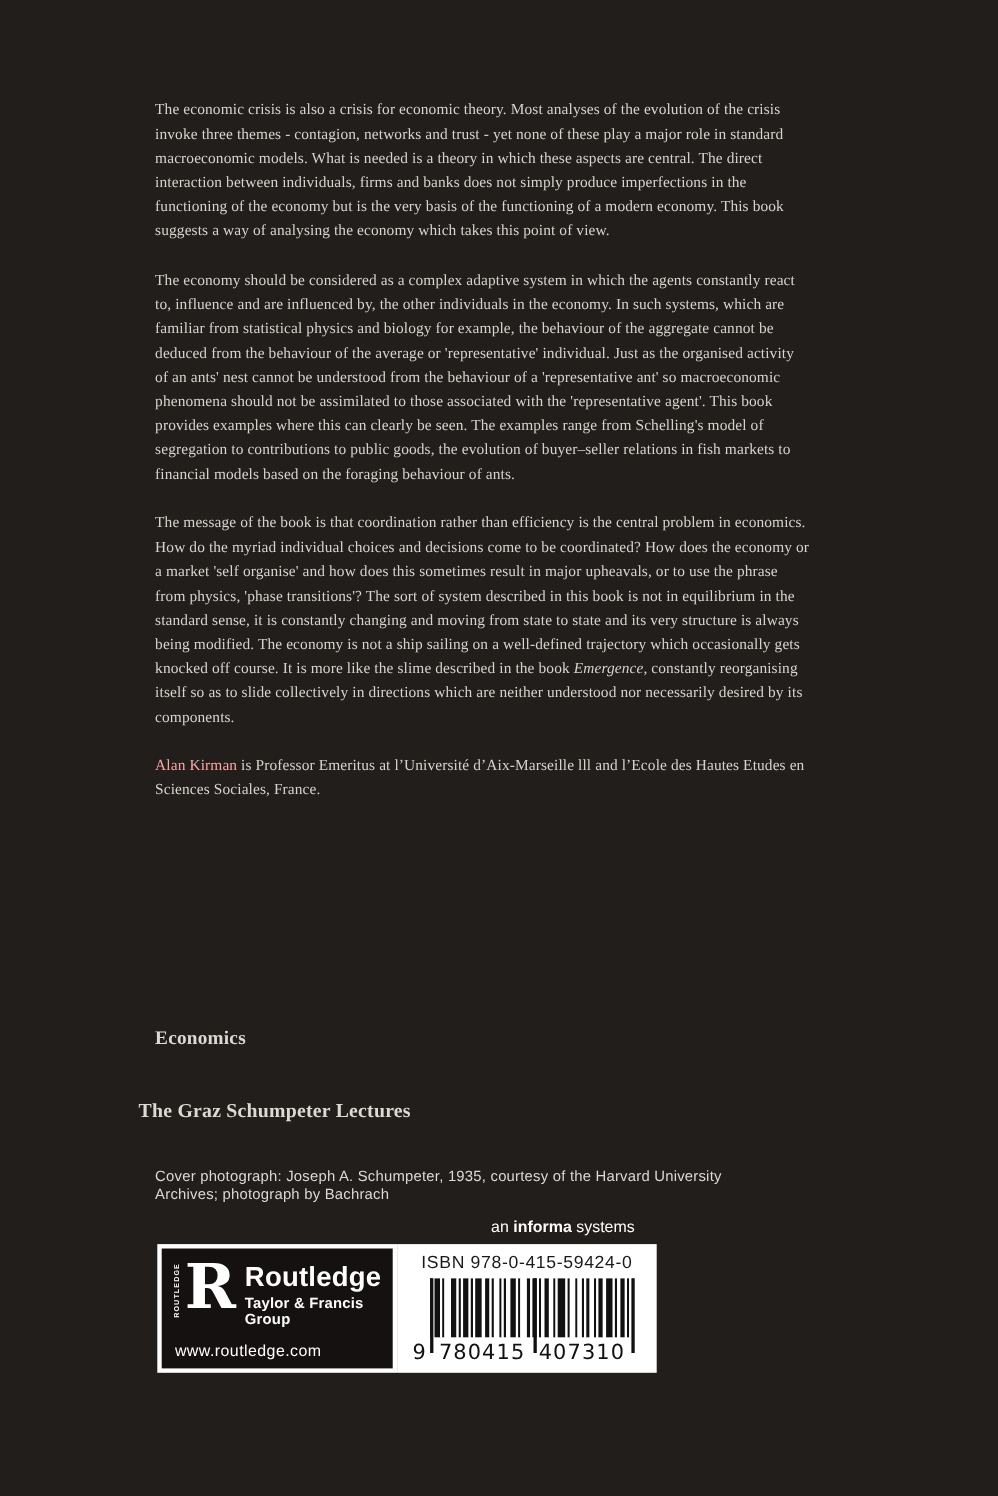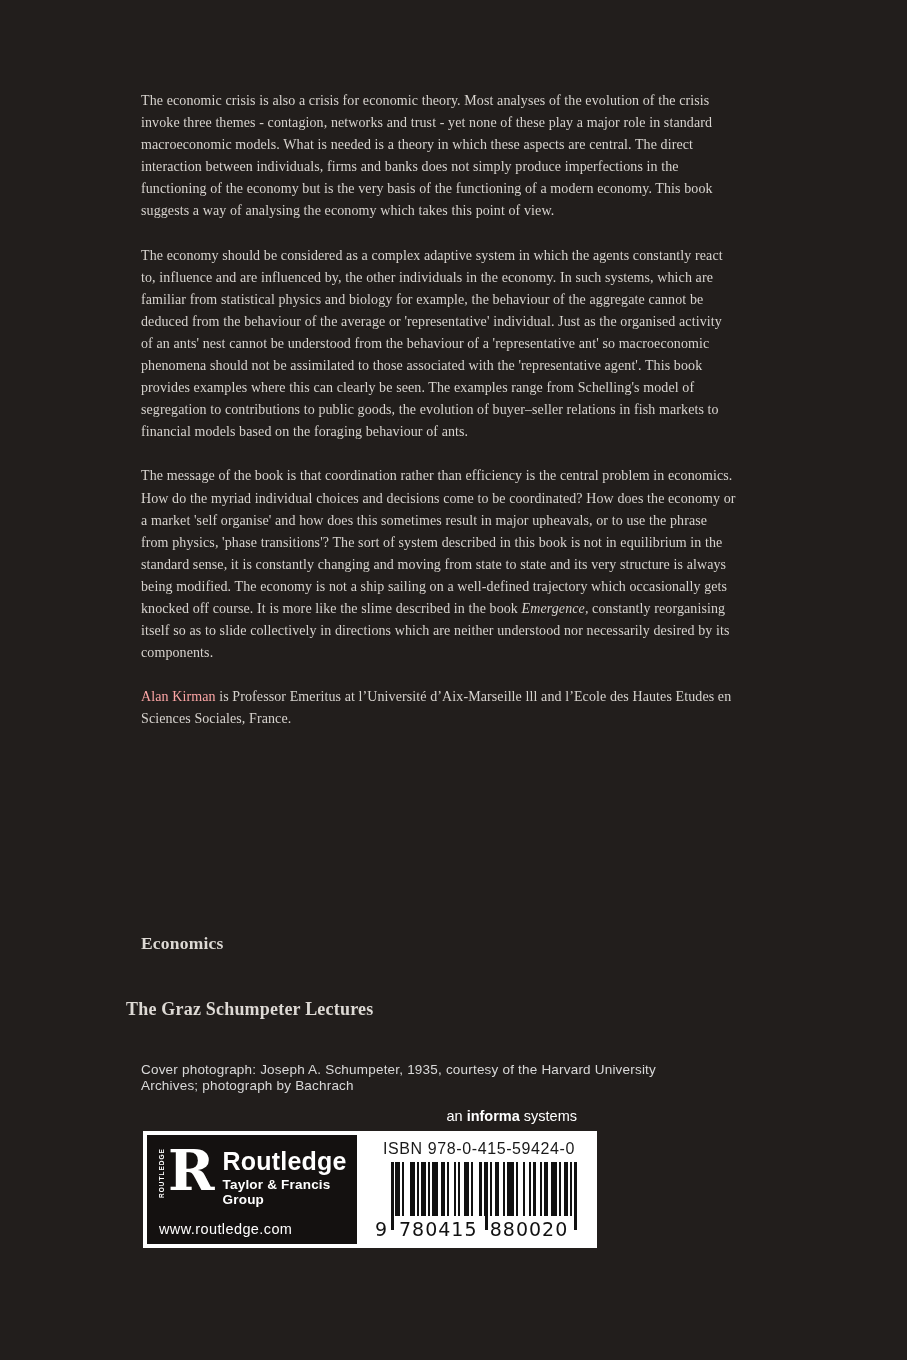--- a/index.html
+++ b/index.html
@@ -192,18 +192,18 @@
           <span style="width: 2.16279px; background: rgb(255, 255, 255);"></span>
           <span style="width: 2.16279px; background: rgb(17, 17, 17);"></span>
           <span style="width: 4.32558px; background: rgb(255, 255, 255);"></span>
         </div>
       <span class="guard g1"></span>
       <span class="guard g2"></span>
       <span class="guard g3"></span>
       <div class="bdigits">
         <span class="d0">9</span>
         <span class="d1">780415</span>
-        <span class="d2">880020</span>
+        <span class="d2">407310</span>
       </div>
     </div>
   </div>
 
 </div>
 
 </body></html>

